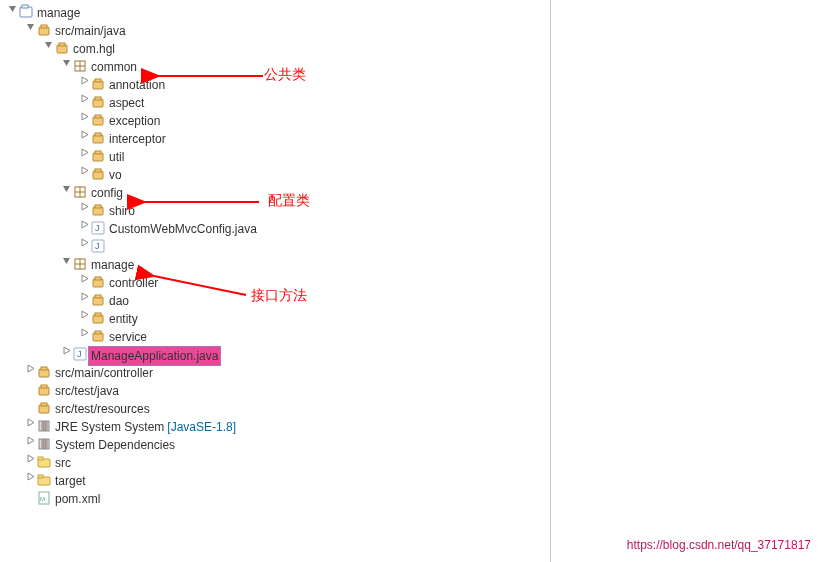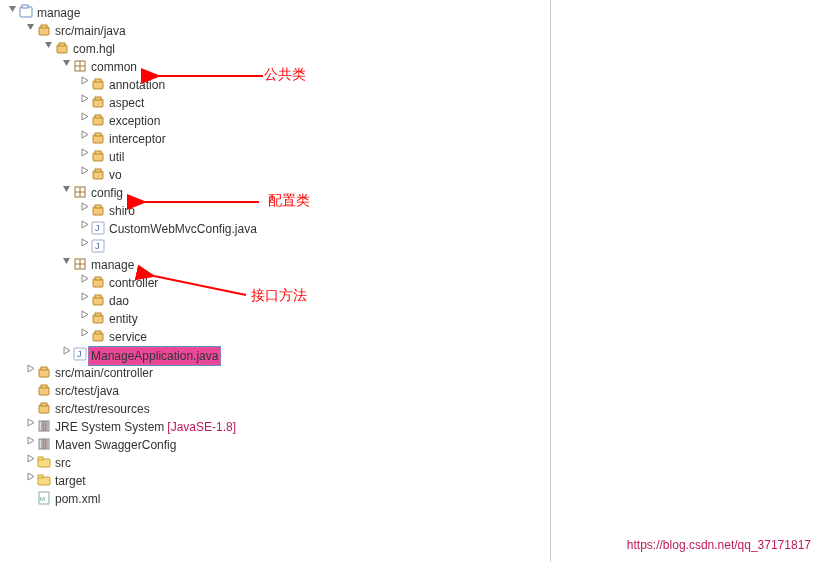--- a/index.html
+++ b/index.html
@@ -3,21 +3,21 @@
   <meta charset="utf-8">
   <style>
     body { margin:0; font-family:Arial,"Microsoft YaHei",sans-serif; font-size:12px; color:#333; background:#fff; width:825px; height:562px; position:relative; overflow:hidden; }
     .tree { padding:4px 0 0 6px; }
     .row { display:flex; align-items:flex-start; height:18px; line-height:18px; white-space:nowrap; }
     .row.sel .lbl { background:#ec4899; border:1px dotted #6a9ed8; padding:0 2px; margin-left:-3px; }
     .ind { display:inline-block; }
     .tg { width:12px; display:inline-flex; align-items:center; justify-content:center; color:#777; font-size:10px; }
     .ico { width:16px; height:16px; display:inline-flex; align-items:center; justify-content:center; margin-right:3px; }
     .lbl { }
-    .hint { color:#be185d; margin-left:3px; }
+    .hint { color:#0369a1; margin-left:3px; }
     .divider { position:absolute; left:550px; top:0; bottom:0; width:1px; background:#ccc; }
     .wm { position:absolute; right:14px; bottom:10px; color:#be185d; font-size:12px; }
     .anno { position:absolute; color:#f00; font-size:14px; font-family:"Microsoft YaHei",sans-serif; }
     svg.arrow { position:absolute; overflow:visible; }
     
     .i-prj rect{fill:#fff;stroke:#6a8ec8}
     .i-pkg rect{fill:#f4c97a;stroke:#b78a2d}
     .i-pkgsq rect{fill:#fff;stroke:#9e7734}.i-pkgsq line{stroke:#9e7734}
     .i-fld rect{fill:#f7dc84;stroke:#c7a436}
     .i-java rect{fill:#fff;stroke:#9caec9}.i-java text{fill:#4466aa;font-size:9px;font-family:Arial}
@@ -391,21 +391,21 @@
           <path d="M2,1 L8,4.5 L2,8 Z" fill="none" stroke="#888"></path>
         </svg>
       </span>
       <span class="ico">
         <svg xmlns="http://www.w3.org/2000/svg" width="16" height="16" class="i-lib">
           <rect x="3" y="3" width="3" height="10"></rect>
           <rect class="b" x="7" y="3" width="3" height="10"></rect>
           <rect x="11" y="3" width="2" height="10"></rect>
         </svg>
       </span>
-      <span class="lbl">Maven SwaggerConfig</span>
+      <span class="lbl">System Dependencies</span>
     </div>
     <div class="row">
       <span class="ind" style="width:18px"></span>
       <span class="tg">
         <svg width="9" height="9">
           <path d="M2,1 L8,4.5 L2,8 Z" fill="none" stroke="#888"></path>
         </svg>
       </span>
       <span class="ico">
         <svg xmlns="http://www.w3.org/2000/svg" width="16" height="16" class="i-fld">

